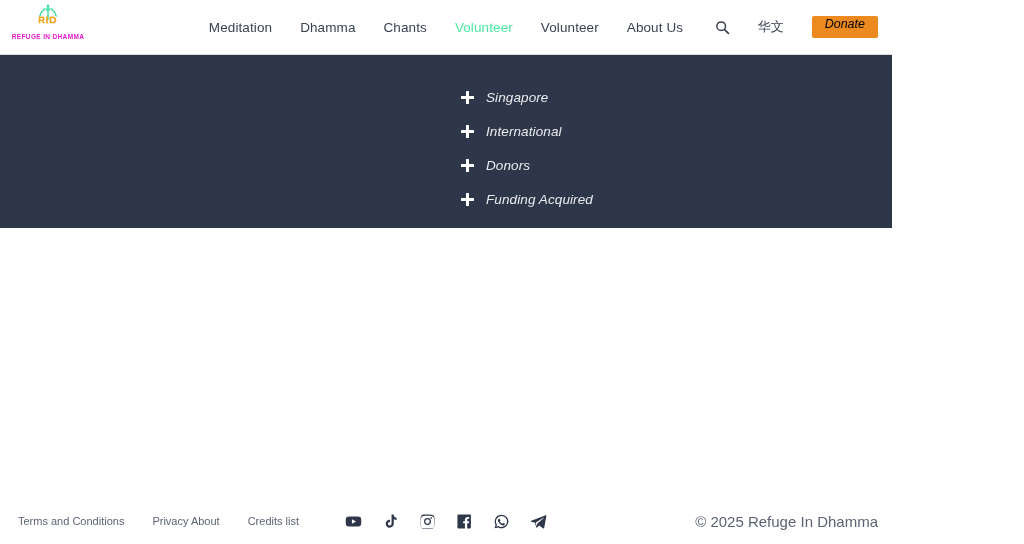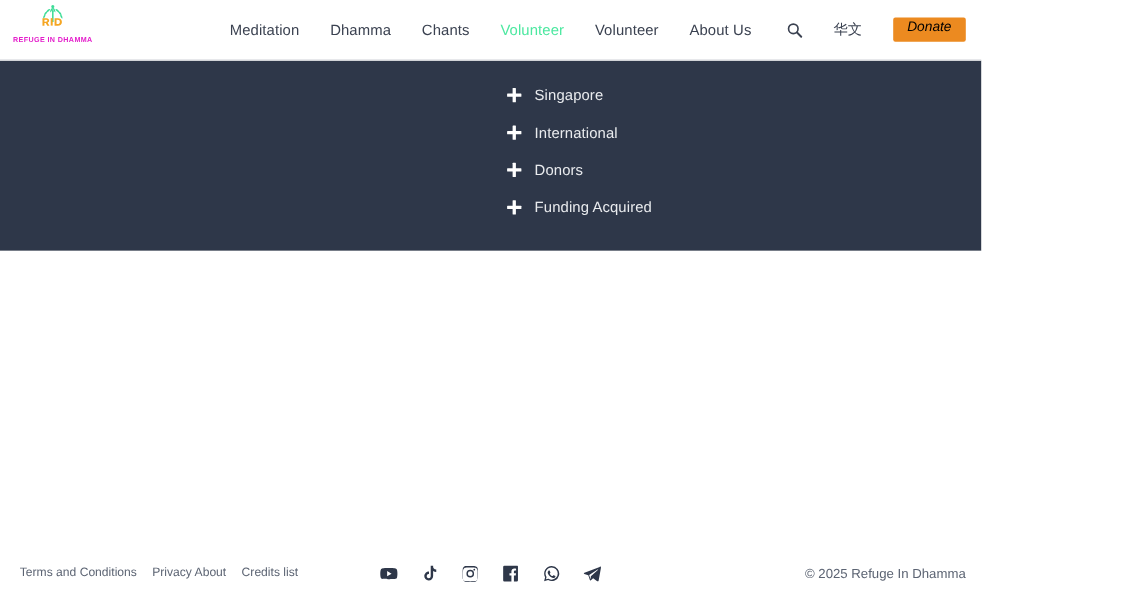--- a/index.html
+++ b/index.html
@@ -99,22 +99,23 @@
     font-family: "Liberation Sans", sans-serif;
     line-height: 1;
     font-style: italic;
   }
 
   
   .dark-section {
     height: 173px;
     flex: 0 0 173px;
     background: #2e3749;
-    padding-top: 14px;
+    padding-top: 25px;
     padding-left: 461px;
+    font-style: italic;
   }
   .accordion-item {
     height: 34px;
     display: flex;
     align-items: center;
     gap: 12px;
     cursor: pointer;
   }
   .plus-icon {
     width: 13px;
@@ -153,21 +154,21 @@
     flex: 0 0 46px;
     background: #ffffff;
     position: relative;
     display: flex;
     align-items: center;
   }
   .footer-links {
     position: absolute;
     left: 18px;
     display: flex;
-    gap: 14px;
+    gap: 28px;
     align-items: center;
   }
   .footer-link {
     font-size: 11px;
     color: #5c6473;
     cursor: pointer;
     white-space: nowrap;
   }
   .social-row {
     position: absolute;
@@ -180,21 +181,21 @@
   .social-icon {
     width: 17px;
     height: 17px;
     display: block;
     cursor: pointer;
     fill: #2e3749;
   }
   .copyright {
     position: absolute;
     right: 14px;
-    font-size: 12px;
+    font-size: 15px;
     color: #5c6473;
     white-space: nowrap;
   }
 </style>
 </head>
 <body>
 
 <div class="page">
 
   <div class="header">

